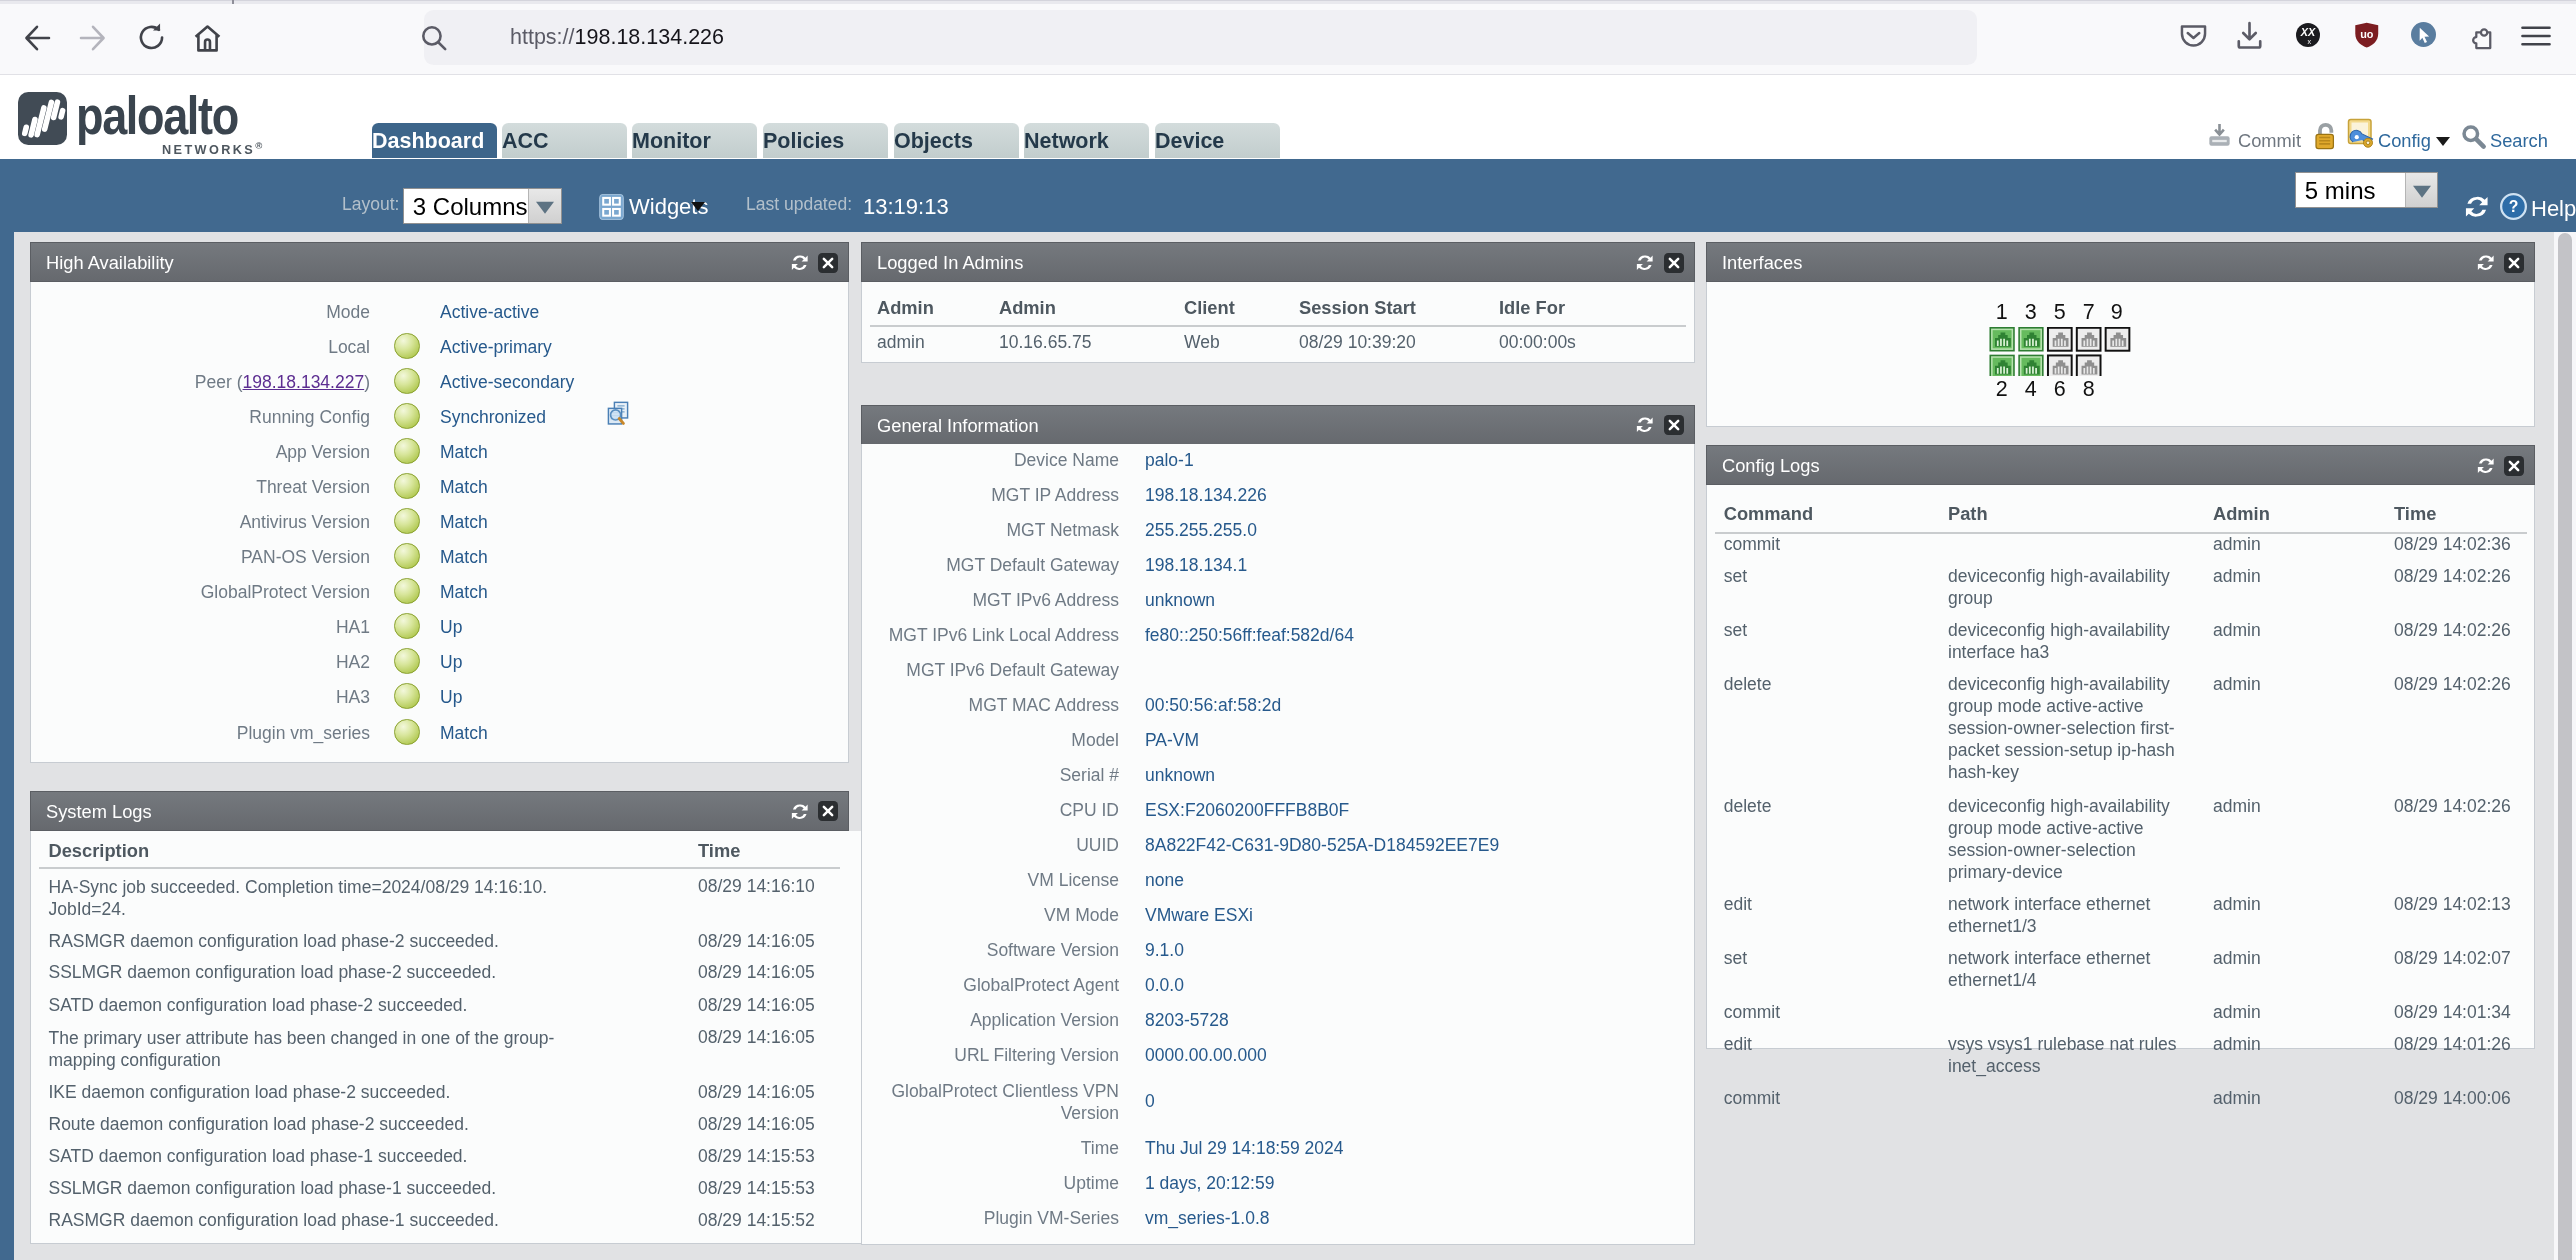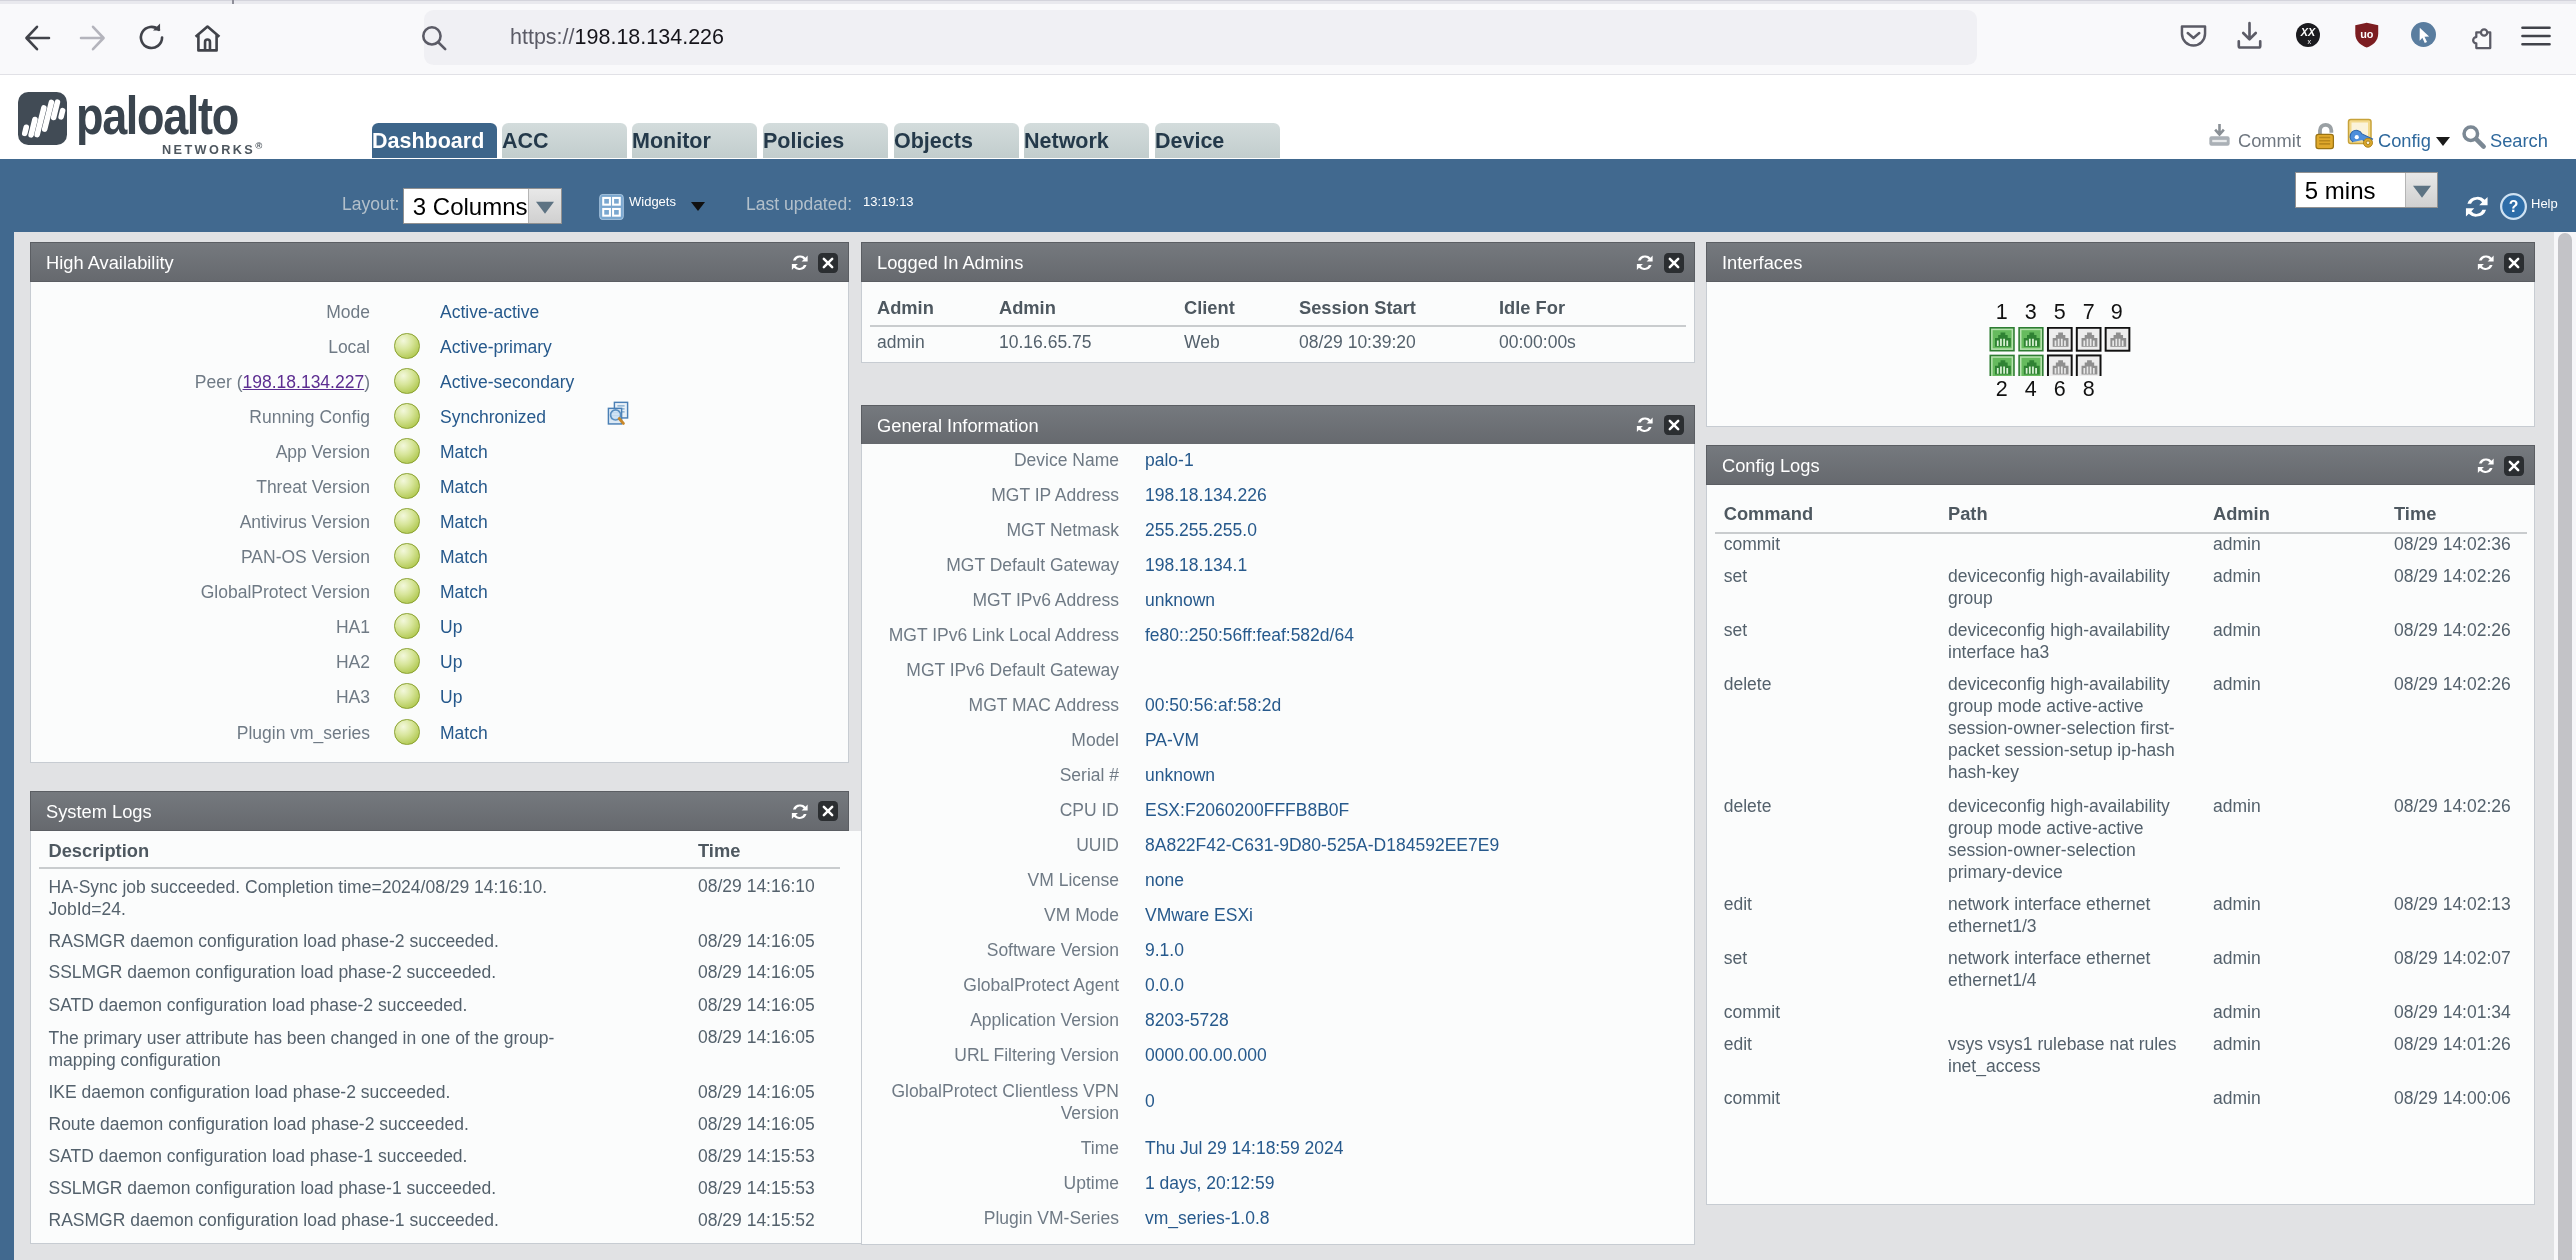--- a/index.html
+++ b/index.html
@@ -20,21 +20,21 @@
 #wordmark { position:absolute; left:76px; top:85px; font-size:53px; font-weight:bold; letter-spacing:-1.6px; color:#3a444e; transform:scaleX(0.85); transform-origin:0 0; }
 #networks { position:absolute; left:162px; top:140px; font-size:12.7px; font-weight:bold; letter-spacing:2.4px; color:#4e575f; }
 .tab { position:absolute; top:123px; height:35px; width:125px; border-radius:6.4px 6.4px 0 0; font-size:21.5px; font-weight:bold; line-height:37px; background:linear-gradient(#d3dcdc,#c2cdcd); color:#24394a; }
 .tab.active { background:#3d658a; color:#ffffff; }
 .hlink { position:absolute; top:130px; font-size:18.3px; color:#2e689c; white-space:nowrap; }
 #commitTxt { color:#6f7780; }
 
 
 #blueband { position:absolute; left:0; top:159px; width:2576px; height:73px; background:#41698f; }
 .bandlabel { position:absolute; font-size:17.5px; color:#b3c0cb; white-space:nowrap; }
-.bandwhite { position:absolute; font-size:13px; color:#ffffff; white-space:nowrap; }
+.bandwhite { position:absolute; font-size:22px; color:#ffffff; white-space:nowrap; }
 .selectbox { position:absolute; background:#ffffff; border:1.6px solid #919191; }
 .selbtn { position:absolute; right:0; top:0; height:100%; background:linear-gradient(#e8e8e8,#d0d0d0); border-left:1.6px solid #b5b5b5; }
 .selbtn:after { content:""; position:absolute; left:50%; top:50%; transform:translate(-50%,-36%); border-left:9.6px solid transparent; border-right:9.6px solid transparent; border-top:12.7px solid #5d7383; }
 .seltext { position:absolute; left:8.8px; top:4px; font-size:24px; color:#000; white-space:nowrap; }
 
 
 #wrapper { position:absolute; left:13.5px; top:232px; width:2540px; height:1028px; background:#e1e2e4; }
 #scrolltrack { position:absolute; left:2554px; top:232px; width:22px; height:1028px; background:#f7f7f9; }
 #scrollthumb { position:absolute; left:2558px; top:233px; width:13.5px; height:1027px; background:#c3c3c7; border-radius:7.2px 7.2px 0 0; }
 
@@ -567,21 +567,21 @@
 <svg class="wrefresh" style="left:2475px;top:455px" viewBox="0 0 24 24">
     <g fill="#ffffff">
       <path d="M12 4 a8 8 0 0 0 -7.6 5.5 h3 a5.2 5.2 0 0 1 9 -1.2 l-2.4 2.4 h6.8 V4 l-2.3 2.3 A8 8 0 0 0 12 4 Z"></path>
       <path d="M12 20 a8 8 0 0 0 7.6 -5.5 h-3 a5.2 5.2 0 0 1 -9 1.2 l2.4 -2.4 H3.2 V20 l2.3 -2.3 A8 8 0 0 0 12 20 Z"></path>
     </g>
   </svg>
 <svg class="wclose" style="left:2504px;top:456px" viewBox="0 0 24 24">
     <rect x="0" y="0" width="24" height="24" rx="5" fill="#2b2e31"></rect>
     <path d="M7 7 L17 17 M17 7 L7 17" stroke="#ffffff" stroke-width="3" stroke-linecap="round"></path>
   </svg>
-<div class="wbody" style="left:1706px;top:485px;width:829px;height:720px">
+<div class="wbody" style="left:1706px;top:485px;width:829px;height:564px">
   <div class="thead" style="position:absolute;left:16.7px;top:18.3px">Command</div>
   <div class="thead" style="position:absolute;left:241px;top:18.3px">Path</div>
   <div class="thead" style="position:absolute;left:506px;top:18.3px">Admin</div>
   <div class="thead" style="position:absolute;left:687px;top:18.3px">Time</div>
   <div class="hr" style="left:8px;top:47px;width:812px"></div>
   <div class="clrow" style="top:48px">
       <span class="c1">commit</span>
       <span class="c3">admin</span>
       <span class="c4">08/29 14:02:36</span>
     </div>

